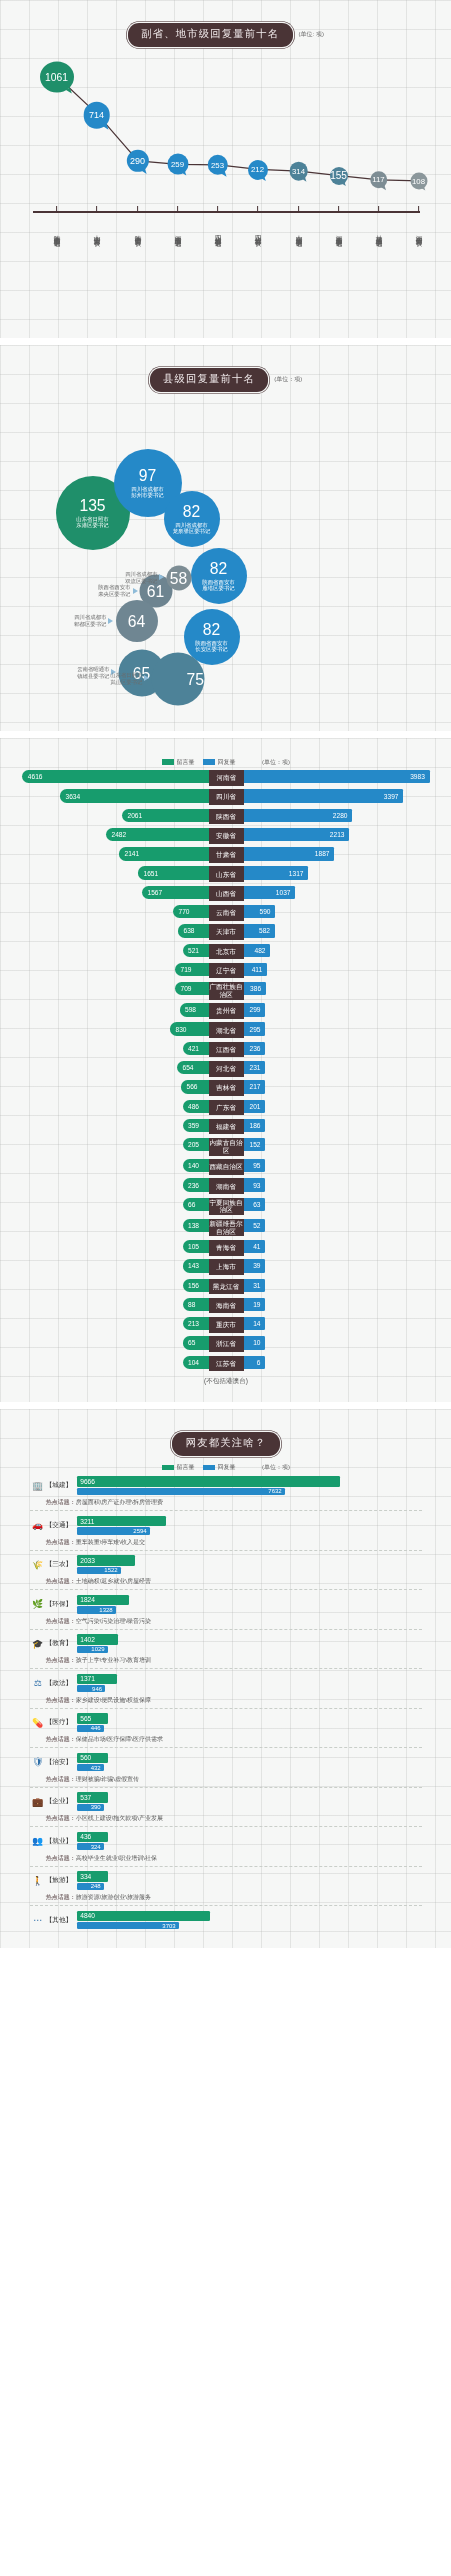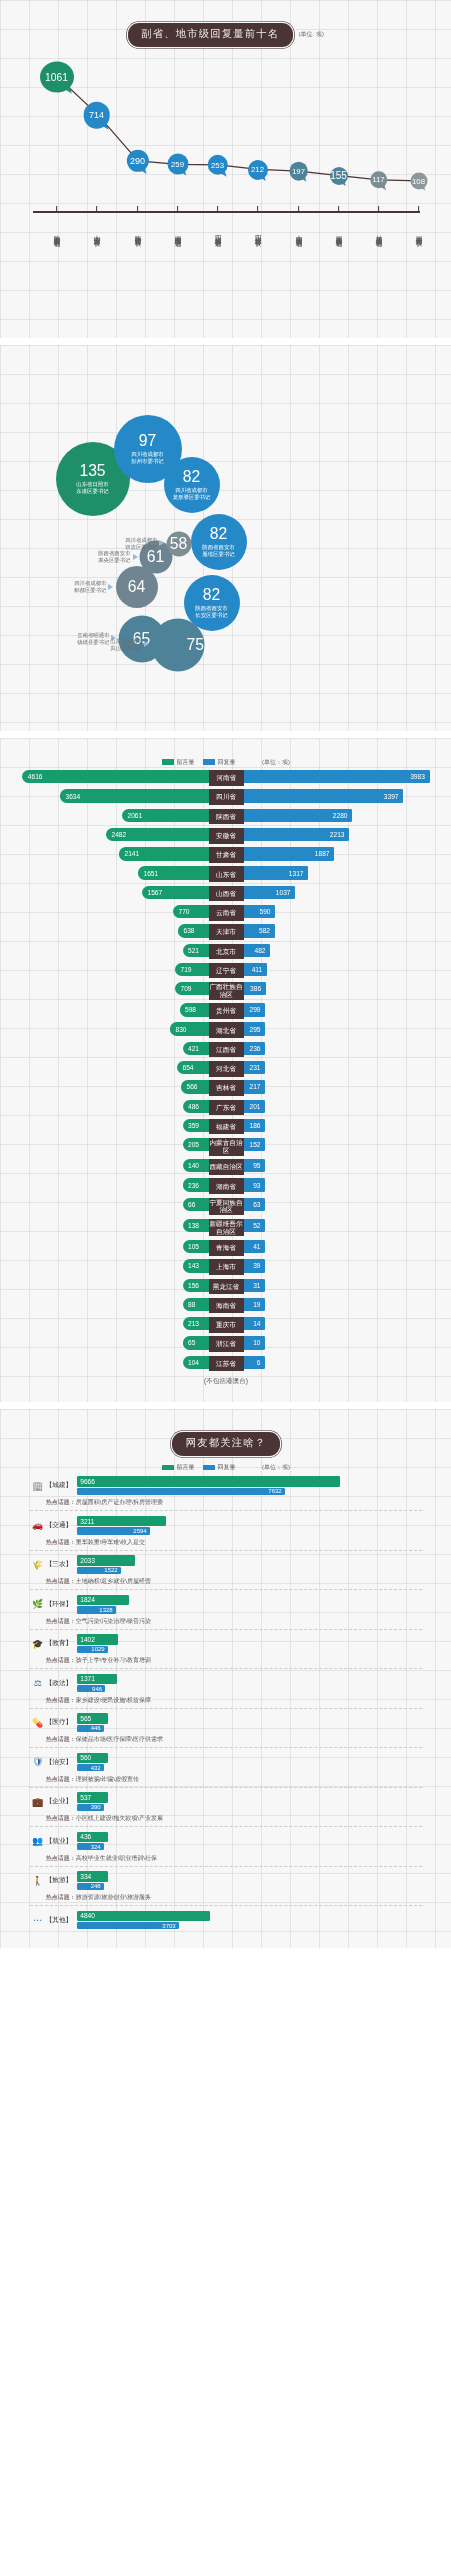--- a/index.html
+++ b/index.html
@@ -134,21 +134,21 @@
         <div class="tick" style="left: 145px;"></div>
         <div class="bub" style="width: 20.5px; height: 20.5px; left: 185px; top: 116px; background: rgb(37, 137, 200); color: rgb(37, 137, 200); font-size: 7.8px;">
           <span style="color: rgb(255, 255, 255);">253</span>
         </div>
         <div class="tick" style="left: 185px;"></div>
         <div class="bub" style="width: 20px; height: 20px; left: 225px; top: 121px; background: rgb(37, 137, 200); color: rgb(37, 137, 200); font-size: 7.8px;">
           <span style="color: rgb(255, 255, 255);">212</span>
         </div>
         <div class="tick" style="left: 225px;"></div>
         <div class="bub" style="width: 18.7px; height: 18.7px; left: 266px; top: 122px; background: rgb(77, 130, 152); color: rgb(77, 130, 152); font-size: 7.8px;">
-          <span style="color: rgb(255, 255, 255);">197</span>
+          <span style="color: rgb(255, 255, 255);">314</span>
         </div>
         <div class="tick" style="left: 266px;"></div>
         <div class="bub" style="width: 18px; height: 18px; left: 306px; top: 127px; background: rgb(77, 130, 152); color: rgb(77, 130, 152); font-size: 10px;">
           <span style="color: rgb(255, 255, 255);">155</span>
         </div>
         <div class="tick" style="left: 306px;"></div>
         <div class="bub" style="width: 17.5px; height: 17.5px; left: 346px; top: 131px; background: rgb(125, 141, 148); color: rgb(125, 141, 148); font-size: 7.8px;">
           <span style="color: rgb(255, 255, 255);">117</span>
         </div>
         <div class="tick" style="left: 346px;"></div>
@@ -165,20 +165,24 @@
         <div class="vlabel" style="left: 185px;">四川省成都市委书记</div>
         <div class="vlabel" style="left: 225px;">四川省成都市市长</div>
         <div class="vlabel" style="left: 266px;">山东省日照市委书记</div>
         <div class="vlabel" style="left: 306px;">河南省新乡市委书记</div>
         <div class="vlabel" style="left: 346px;">甘肃省兰州市委书记</div>
         <div class="vlabel" style="left: 386px;">河南省郑州市市长</div>
       </div>
   </div>
 
   <div class="section s2 grid-bg">
+    <div class="title-wrap">
+      <div class="pill">县级回复量前十名</div>
+      <div class="unit">(单位：项)</div>
+    </div>
     <div class="s2-plot" id="s2plot">
         <div class="ball" style="width: 74px; height: 74px; left: 60px; top: 118px; background: rgb(31, 143, 106);">
           <div class="num">135</div>
           <div class="cap">
             <div>山东省日照市</div>
             <div>东港区委书记</div>
           </div>
         </div>
         <div class="ball" style="width: 68px; height: 68px; left: 115px; top: 88px; background: rgb(37, 137, 200);">
           <div class="num">97</div>

